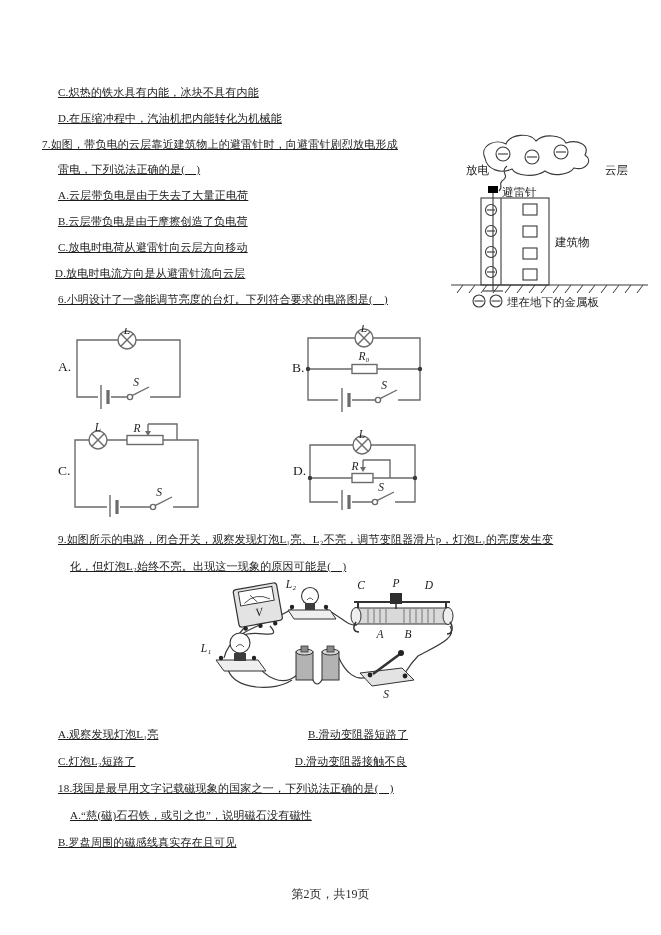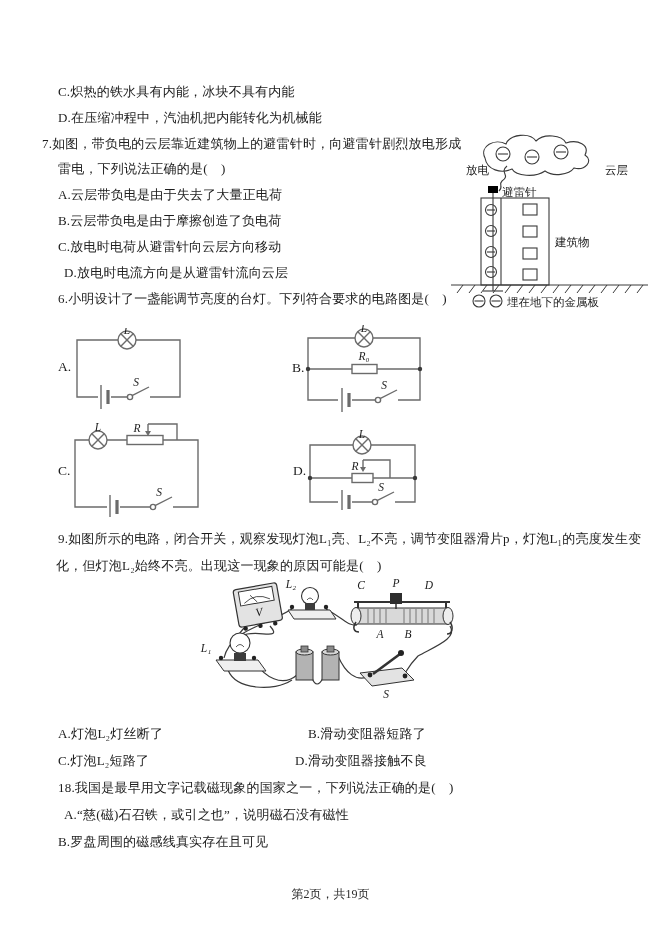--- a/index.html
+++ b/index.html
@@ -1,53 +1,53 @@
 <!DOCTYPE html>
 <html><head>
 <meta charset="utf-8">
 <style>
   html,body{margin:0;padding:0;}
   body{
     width:661px;height:935px;background:#ffffff;position:relative;
     font-family:"Liberation Serif","DejaVu Serif",serif;color:#1c1c1c;overflow:hidden;
   }
-  .tl{position:absolute;font-size:13px;line-height:16px;white-space:pre;letter-spacing:.2px;}
+  .tl{position:absolute;font-size:11px;line-height:16px;white-space:pre;letter-spacing:.2px;text-decoration:underline;}
   .circ-label{position:absolute;font-size:13.5px;}
   svg{position:absolute;display:block;}
   svg text{font-family:"Liberation Serif","DejaVu Serif",serif;fill:#1c1c1c;}
   .cmp{font-style:italic;font-size:11.5px;}
   .figlab{font-size:11.5px;}
   .wire{stroke:#6b6b6b;stroke-width:1.4;fill:none;}
   .wire2{stroke:#3a3a3a;stroke-width:1.2;fill:none;}
   .blk{stroke:#3a3a3a;fill:none;stroke-width:1.1;}
   .footer{position:absolute;width:661px;text-align:center;font-size:12px;color:#2a2a2a;}
 </style>
 </head>
 <body>
 
 <div class="tl" style="left:58px;top:84px">C.炽热的铁水具有内能，冰块不具有内能</div>
 <div class="tl" style="left:58px;top:110px">D.在压缩冲程中，汽油机把内能转化为机械能</div>
 <div class="tl" style="left:42px;top:136px">7.如图，带负电的云层靠近建筑物上的避雷针时，向避雷针剧烈放电形成</div>
 <div class="tl" style="left:58px;top:161px">雷电，下列说法正确的是(　)</div>
 <div class="tl" style="left:58px;top:187px">A.云层带负电是由于失去了大量正电荷</div>
 <div class="tl" style="left:58px;top:213px">B.云层带负电是由于摩擦创造了负电荷</div>
 <div class="tl" style="left:58px;top:239px">C.放电时电荷从避雷针向云层方向移动</div>
-<div class="tl" style="left:64px;top:265px">D.放电时电流方向是从避雷针流向云层</div>
+<div class="tl" style="left:55px;top:265px">D.放电时电流方向是从避雷针流向云层</div>
 <div class="tl" style="left:58px;top:291px">6.小明设计了一盏能调节亮度的台灯。下列符合要求的电路图是(　)</div>
 
 <div class="tl" style="left:58px;top:531px">9.如图所示的电路，闭合开关，观察发现灯泡L₁亮、L₂不亮，调节变阻器滑片p，灯泡L₁的亮度发生变</div>
-<div class="tl" style="left:56px;top:558px">化，但灯泡L₂始终不亮。出现这一现象的原因可能是(　)</div>
-
-<div class="tl" style="left:58px;top:726px">A.灯泡L₂灯丝断了</div>
+<div class="tl" style="left:70px;top:558px">化，但灯泡L₂始终不亮。出现这一现象的原因可能是(　)</div>
+
+<div class="tl" style="left:58px;top:726px">A.观察发现灯泡L₁亮</div>
 <div class="tl" style="left:308px;top:726px">B.滑动变阻器短路了</div>
 <div class="tl" style="left:58px;top:753px">C.灯泡L₂短路了</div>
 <div class="tl" style="left:295px;top:753px">D.滑动变阻器接触不良</div>
 
 <div class="tl" style="left:58px;top:780px">18.我国是最早用文字记载磁现象的国家之一，下列说法正确的是(　)</div>
-<div class="tl" style="left:64px;top:807px">A.“慈(磁)石召铁，或引之也”，说明磁石没有磁性</div>
+<div class="tl" style="left:70px;top:807px">A.“慈(磁)石召铁，或引之也”，说明磁石没有磁性</div>
 <div class="tl" style="left:58px;top:834px">B.罗盘周围的磁感线真实存在且可见</div>
 
 <div class="footer" style="top:886px">第2页，共19页</div>
 
 <svg style="left:443px;top:130px" width="218" height="188" viewBox="0 0 218 188">
   <g>
     <path class="blk" d="M42,28 C36,16 52,8 63,14 C67,4 87,2 93,11 C101,3 119,5 123,13 C135,9 147,15 142,25 C151,31 142,41 131,38 C126,45 110,47 102,41 C92,48 73,46 69,39 C58,44 44,40 42,28 Z"></path>
     <g>
       <circle class="blk" cx="60" cy="24" r="7"></circle>
         <line class="blk" x1="55" y1="24" x2="65" y2="24"></line>

